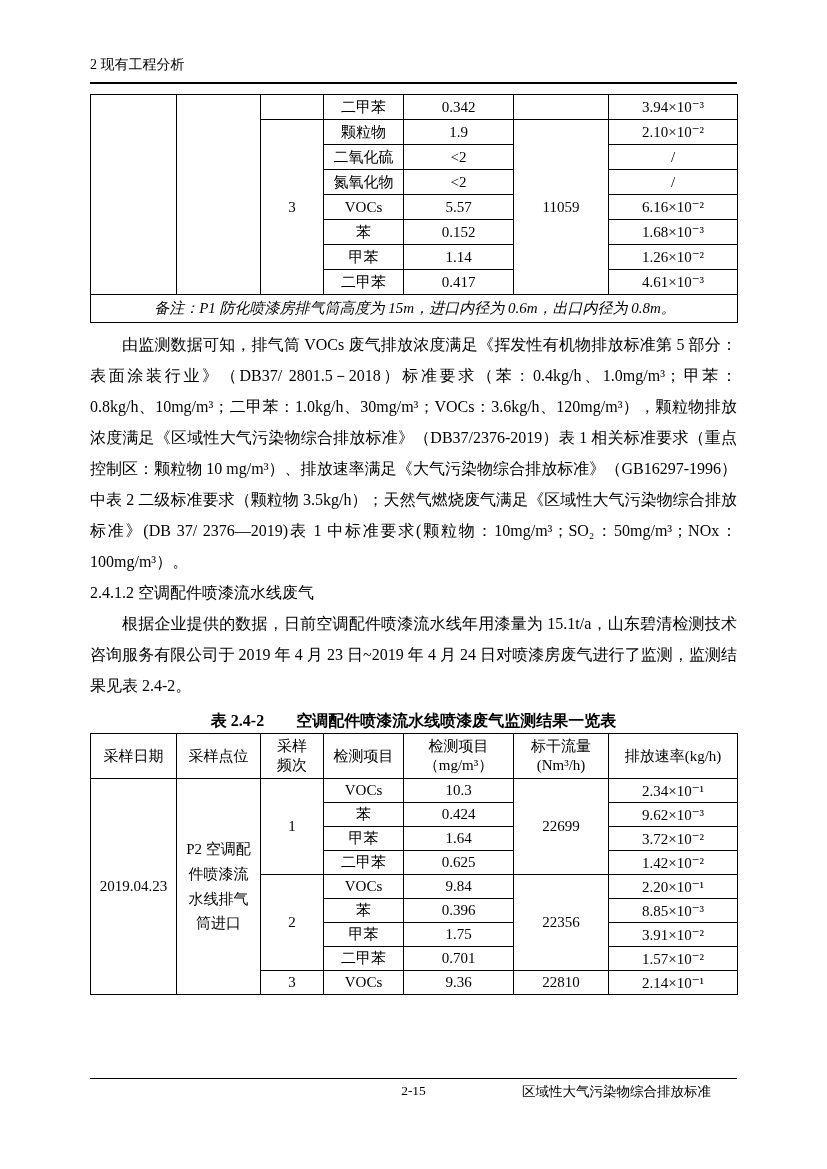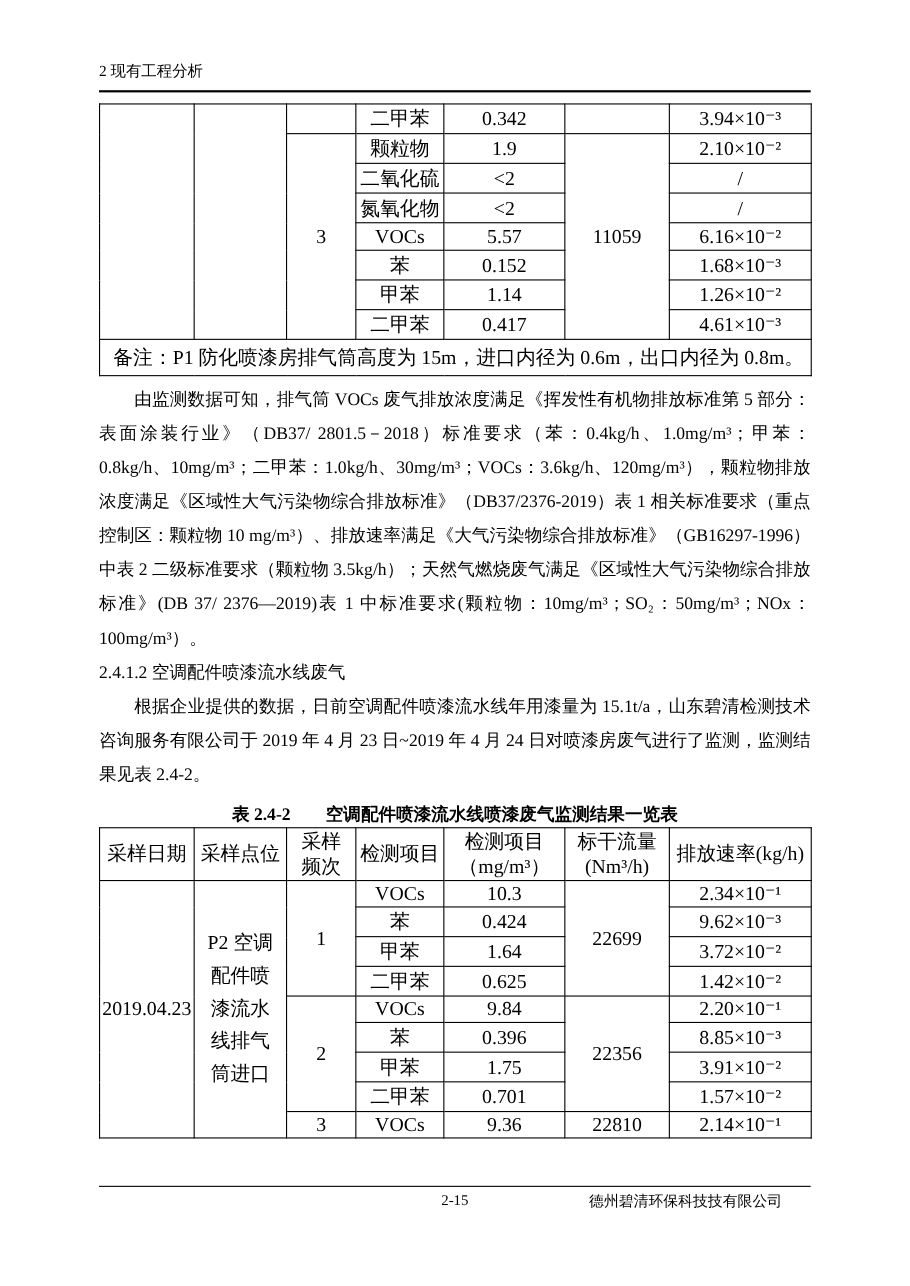--- a/index.html
+++ b/index.html
@@ -25,37 +25,38 @@
     padding-bottom: 8px;
     border-bottom: 2px solid #000;
     font-size: 14px;
   }
 
   
   table {
     border-collapse: collapse;
     table-layout: fixed;
     width: 647px;
-    font-size: 18px;
+    font-size: 15px;
     border-radius: 26px;
   }
   td, th {
     border: 1px solid #000;
     text-align: center;
     vertical-align: middle;
     font-weight: normal;
     padding: 1px 2px;
     overflow: hidden;
   }
   .t1 { margin-top: 10px; }
   .t1 td { height: 25px; }
   .t1 .note-cell {
-    text-align: right;
+    text-align: center;
     padding: 4px 6px 4px 8px;
     height: 27px;
+    font-style: italic;
   }
   .t2 th { height: 22px; white-space: pre-line; line-height: 1.25; }
   .t2 thead th { height: 45px; }
   .t2 td { height: 24px; }
   .loc-cell { padding: 2px 6px; line-height: 1.65; }
 
   
   .bodytext { margin-top: 6px; }
   .para {
     font-size: 16px;
@@ -261,15 +262,15 @@
           <td>22810</td>
           <td>2.14×10⁻¹</td>
         </tr>
       </tbody>
     </table>
 
   </div>
 
   <div class="doc-footer">
     <span class="page-num">2-15</span>
-    <span class="company">德州碧清环保科技技有限公司</span>
+    <span class="company">区域性大气污染物综合排放标准</span>
   </div>
 </div>
 
 </body></html>

